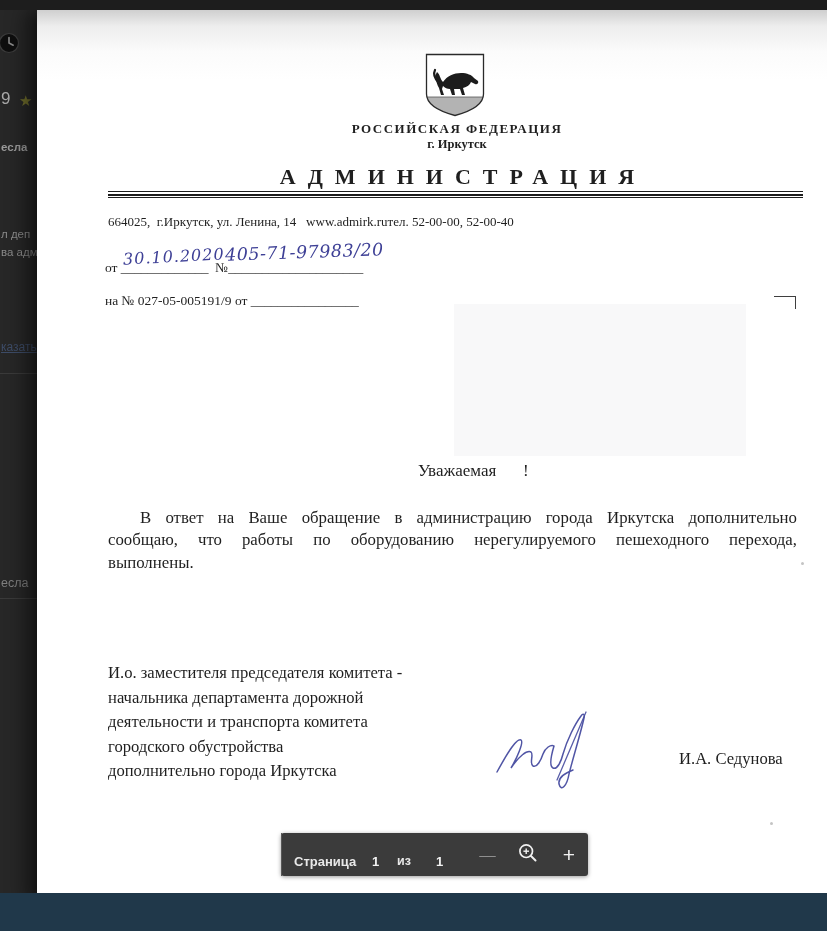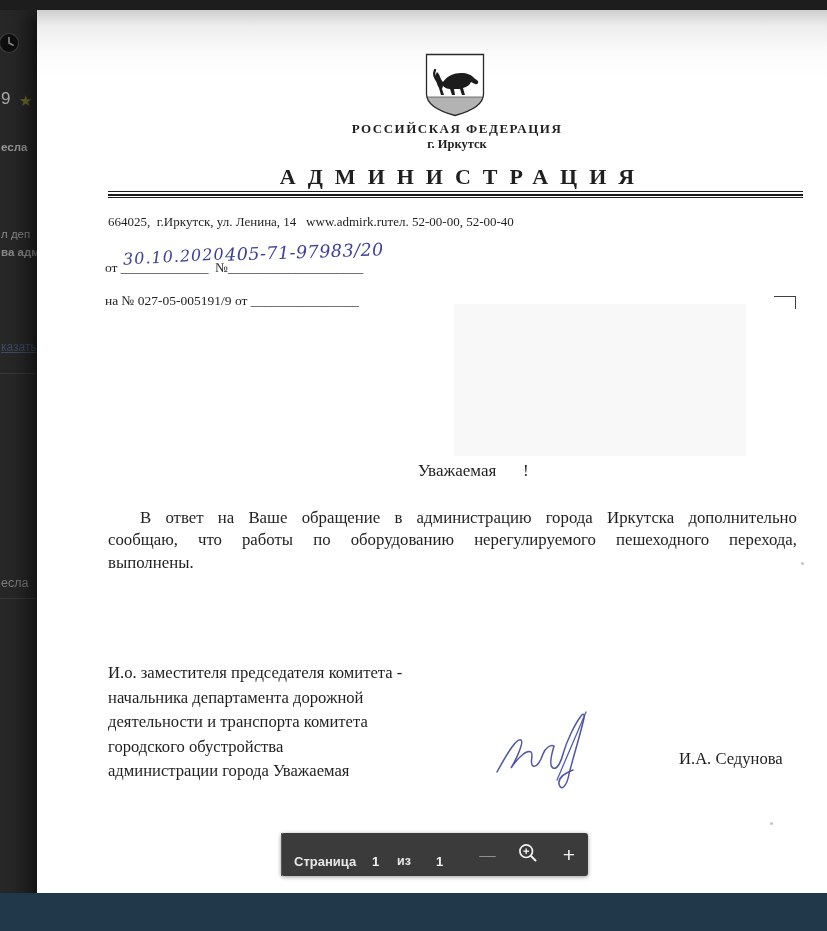--- a/index.html
+++ b/index.html
@@ -10,21 +10,21 @@
   .top-strip{position:absolute;left:0;top:0;width:827px;height:10px;background:#1d1d1d;z-index:6;}
   .desktop{position:absolute;left:0;top:893px;width:827px;height:38px;background:#20384a;z-index:6;}
   .sidebar{position:absolute;left:0;top:10px;width:37px;height:883px;background:#272727;overflow:hidden;z-index:1;}
   .sb-frag{position:absolute;left:1px;color:#8b8b8b;white-space:nowrap;}
   .sb-divider{position:absolute;left:0;width:37px;height:1px;background:#3a3a3a;}
   .clock-wrap{position:absolute;left:-2px;top:22px;width:22px;height:22px;}
   .badge-num{position:absolute;left:1px;top:79px;font-size:17px;color:#a9a9a9;}
   .star{position:absolute;left:19px;top:82px;font-size:15px;color:#6f6d2c;}
   .frag-title{top:131px;font-size:11.5px;font-weight:bold;color:#9a9a9a;}
   .frag-s1{top:218px;font-size:11.5px;}
-  .frag-s2{top:236px;font-size:11.5px;font-weight:bold;}
+  .frag-s2{top:236px;font-size:11.5px;}
   .frag-link{top:330px;font-size:12px;color:#3d4c68;text-decoration:underline;cursor:pointer;}
   .frag-fwd{top:566px;font-size:12.5px;color:#7f7f7f;}
 
   
   .page{position:absolute;left:37px;top:10px;width:790px;height:893px;z-index:2;
         background:linear-gradient(180deg,#cfcfcf 0px,#ededed 16px,#fbfbfb 42px,#ffffff 70px);
         box-shadow:-12px 0 18px rgba(0,0,0,.45), 0 4px 10px rgba(0,0,0,.35);
         font-family:"Liberation Serif",serif;color:#1f1f1f;}
   .abs{position:absolute;}
   .centered{left:120px;width:600px;text-align:center;}
@@ -143,21 +143,21 @@
       <div class="jline indent">В ответ на Ваше обращение в администрацию города Иркутска дополнительно</div>
       <div class="jline">сообщаю, что работы по оборудованию нерегулируемого пешеходного перехода,</div>
       <div class="lline">выполнены.</div>
     </div>
 
     <div class="abs sig-block">
       <div>И.о. заместителя председателя комитета -</div>
       <div>начальника департамента дорожной</div>
       <div>деятельности и транспорта комитета</div>
       <div>городского обустройства</div>
-      <div>администрации города Уважаемая</div>
+      <div>дополнительно города Иркутска</div>
     </div>
 
     <div class="abs sig-svg">
       <svg width="125" height="95" viewBox="0 0 125 95">
         <path d="M10,72 C22,50 30,38 34,40 C37,42 30,58 24,68 C32,56 40,50 44,52 C47,54 42,64 46,66 C50,68 54,60 56,54 C58,48 64,44 67,46 C64,56 62,66 66,68 C70,70 74,62 76,54 C80,40 88,24 94,16 C96,13 98,14 97,18 C94,32 86,58 82,74 C80,86 74,92 72,84 C71,78 78,73 86,70" fill="none" stroke="#474ca0" stroke-width="1.5" stroke-linecap="round" opacity="0.95"></path>
         <path d="M70,80 L99,12" fill="none" stroke="#474ca0" stroke-width="1.3" stroke-linecap="round" opacity="0.9"></path>
       </svg>
     </div>
 
     <div class="abs sig-name">И.А. Седунова</div>

